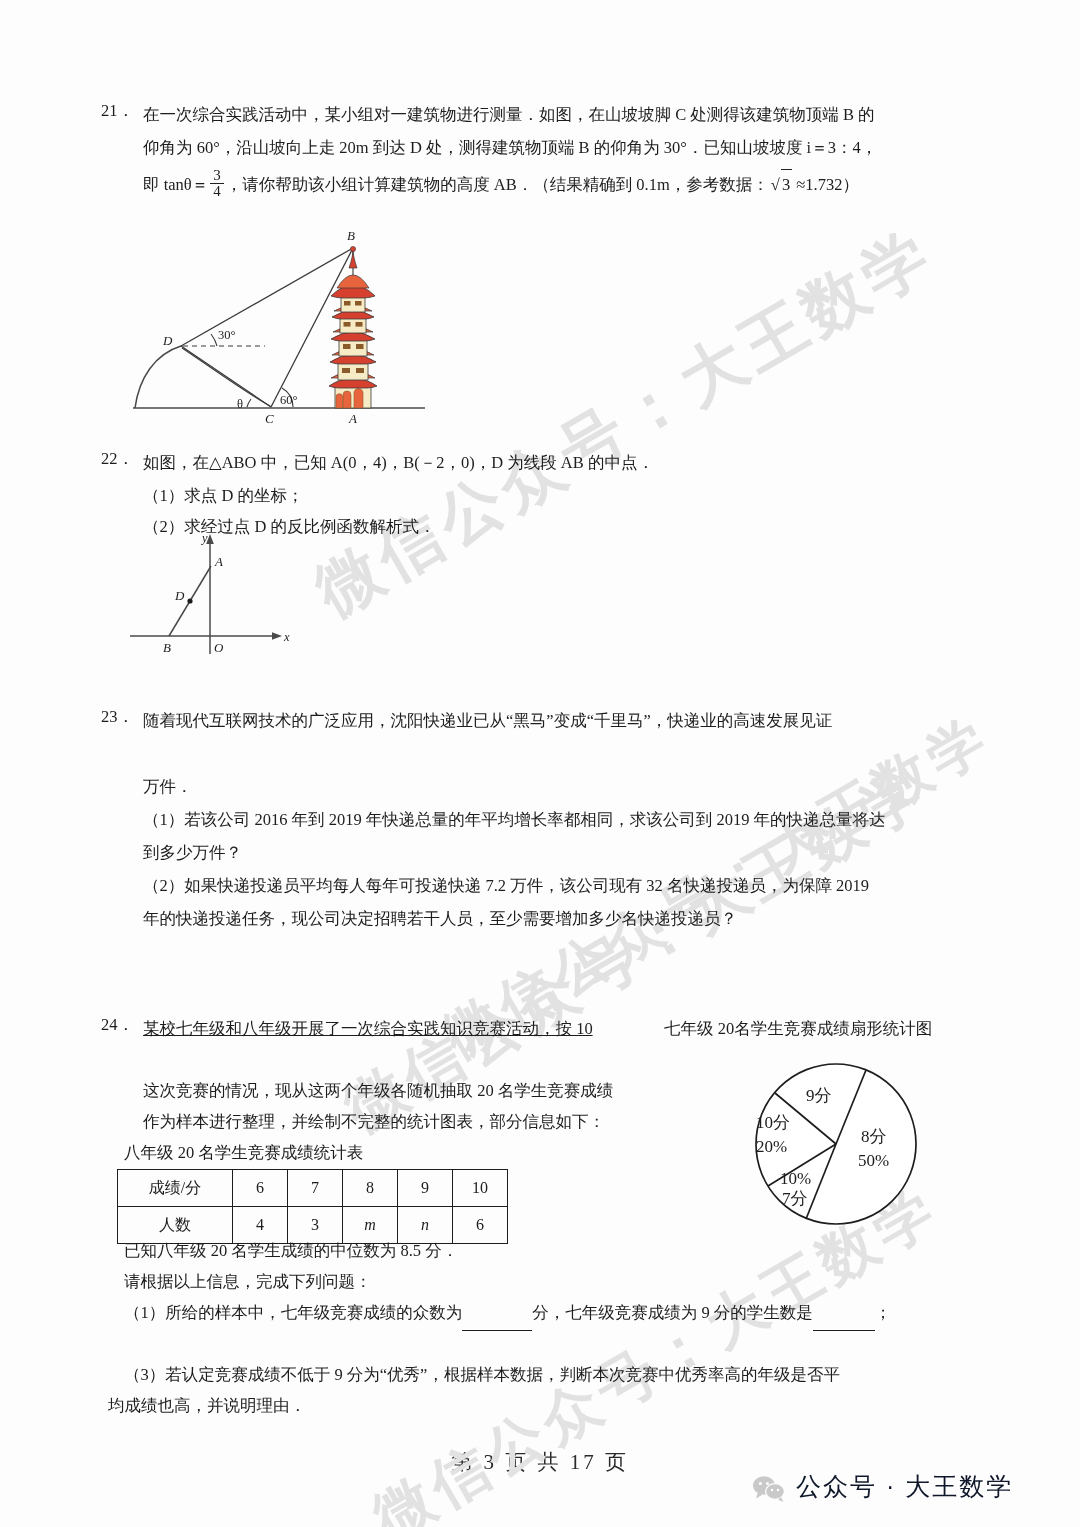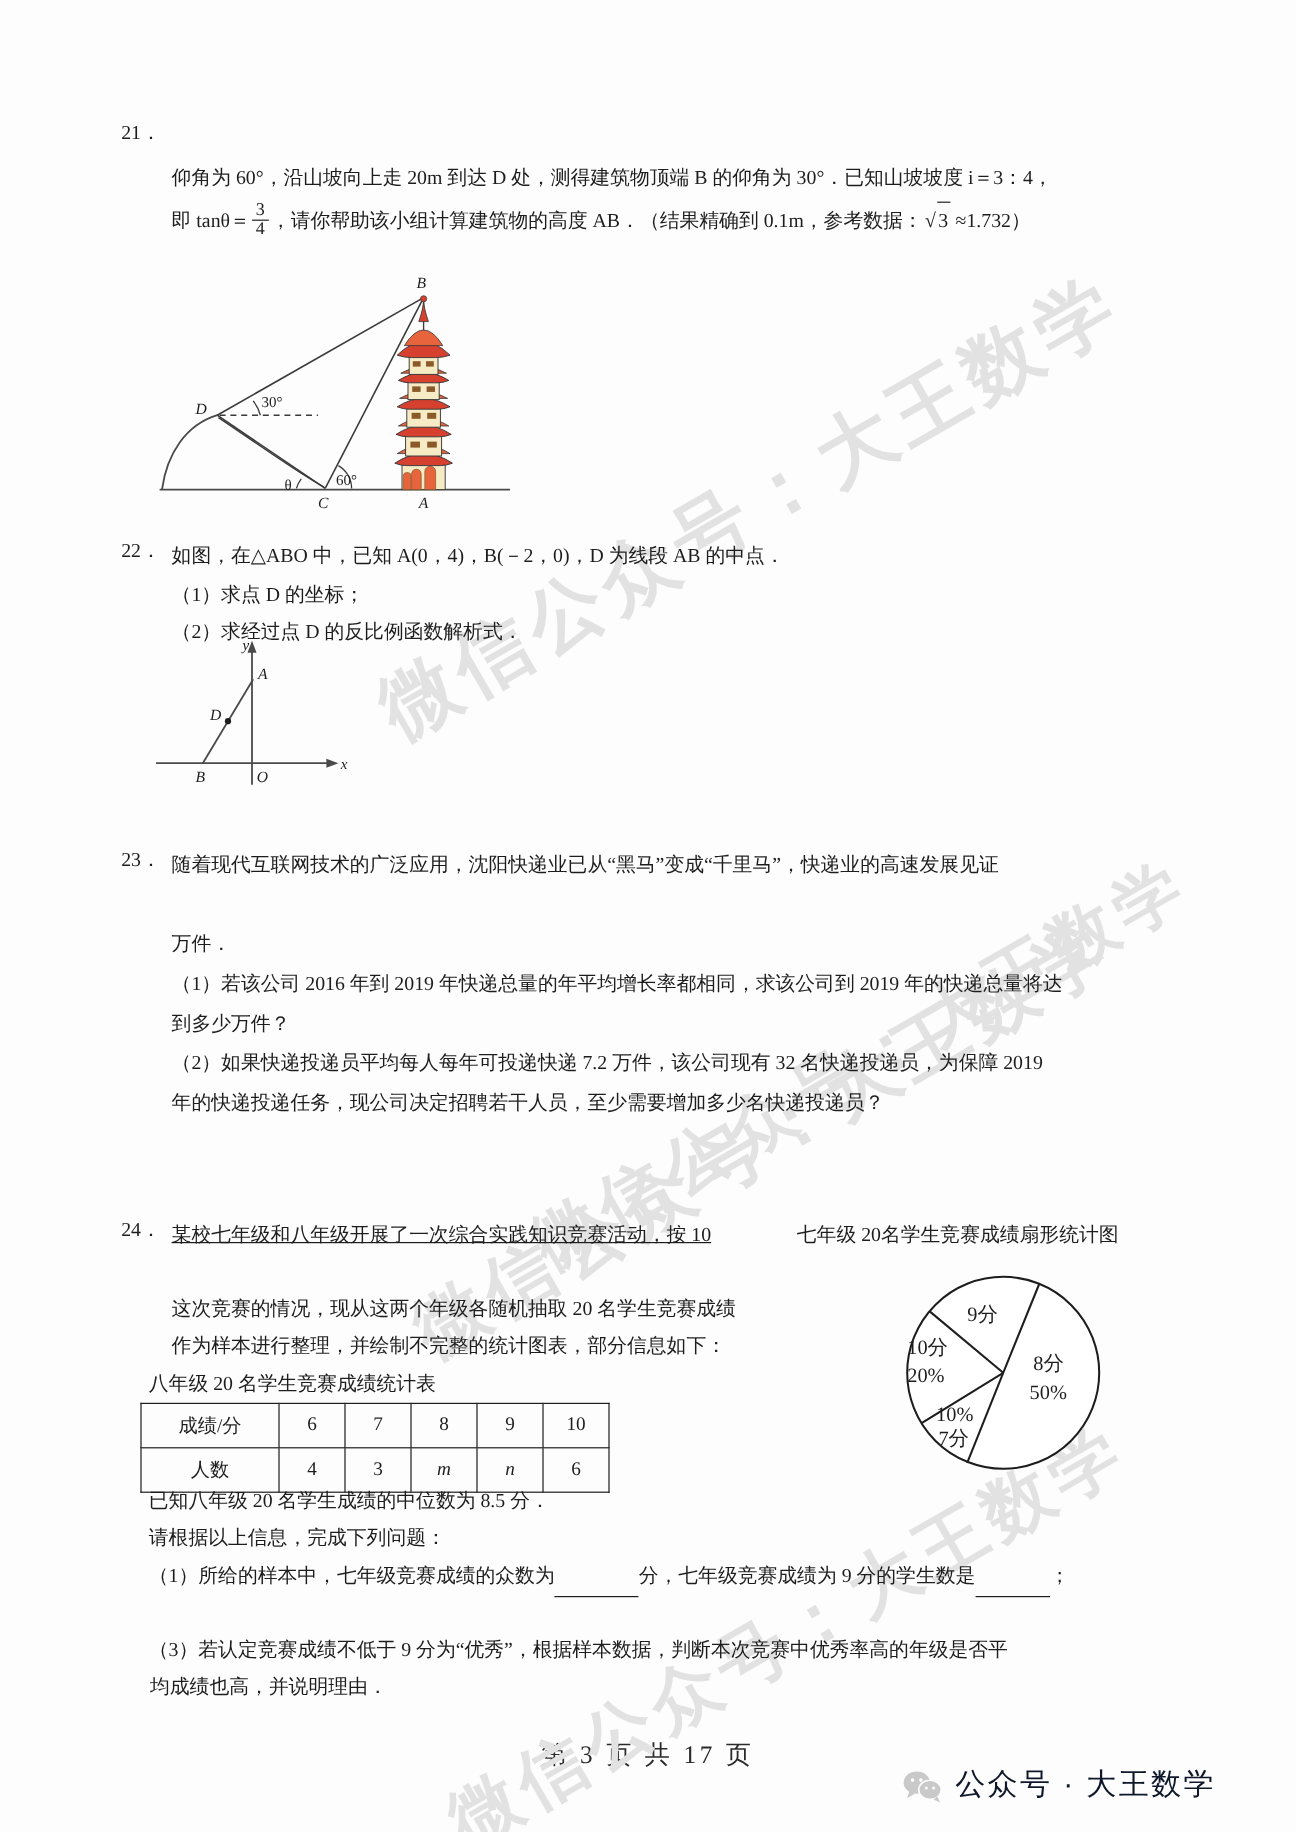--- a/index.html
+++ b/index.html
@@ -129,20 +129,21 @@
 <div class="page">
 
   <div class="wm-layer">
     <div class="wm" style="left:300px; top:560px; font-size:64px; transform:rotate(-30deg);">微信公众号：大王数学</div>
     <div class="wm" style="left:330px; top:1080px; font-size:60px; transform:rotate(-30deg);">微信公众号：大王数学</div>
     <div class="wm" style="left:360px; top:1490px; font-size:58px; transform:rotate(-30deg);">微信公众号：大王数学</div>
     <div class="wm" style="left:430px; top:1010px; font-size:56px; transform:rotate(-30deg);">微信公众号：大王数学</div>
   </div>
 
   <div class="qnum" style="left:101px; top:100px;">21．</div>
+  <div class="ln" style="left:143px; top:100px;">在一次综合实践活动中，某小组对一建筑物进行测量．如图，在山坡坡脚 C 处测得该建筑物顶端 B 的</div>
   <div class="ln" style="left:143px; top:133px;">仰角为 60°，沿山坡向上走 20m 到达 D 处，测得建筑物顶端 B 的仰角为 30°．已知山坡坡度 i＝3：4，</div>
 
   <div class="ln" style="left:143px; top:168px;">
     <span>即 tanθ＝</span><span class="frac"><span class="num">3</span><span class="den">4</span></span><span>，请你帮助该小组计算建筑物的高度 AB．（结果精确到 0.1m，参考数据：</span><span class="rad">√<span class="bar">3</span></span>&nbsp;<span>≈1.732）</span>
   </div>
 
   <div class="dgm" style="left:125px; top:228px;">
     <svg width="310" height="200" viewBox="0 0 310 200">
 
       <line x1="8" y1="180" x2="300" y2="180" stroke="#4a4a4a" stroke-width="1.6"></line>
@@ -278,21 +279,21 @@
 
   <div class="ln" style="left:124px; top:1236px;">已知八年级 20 名学生成绩的中位数为 8.5 分．</div>
   <div class="ln" style="left:124px; top:1267px;">请根据以上信息，完成下列问题：</div>
 
   <div class="ln" style="left:124px; top:1298px;">
     <span>（1）所给的样本中，七年级竞赛成绩的众数为</span><span class="blank" style="width:70px;">&nbsp;</span><span>分，七年级竞赛成绩为 9 分的学生数是</span><span class="blank" style="width:62px;">&nbsp;</span><span>；</span>
   </div>
 
 
   <div class="ln" style="left:124px; top:1360px;">（3）若认定竞赛成绩不低于 9 分为“优秀”，根据样本数据，判断本次竞赛中优秀率高的年级是否平</div>
-  <div class="ln" style="left:125px; top:1391px;text-align:right;">均成绩也高，并说明理由．</div>
+  <div class="ln" style="left:108px; top:1391px;text-align:right;">均成绩也高，并说明理由．</div>
 
   <div class="ln" style="left:664px; top:1014px; font-size:16.5px;">七年级 20名学生竞赛成绩扇形统计图</div>
 
   <div class="dgm" style="left:718px; top:1056px;">
     <svg width="240" height="180" viewBox="0 0 240 180">
 
       <circle cx="118" cy="88" r="80" fill="#ffffff" stroke="#1d1d1d" stroke-width="1.7"></circle>
 
       <line x1="118" y1="88" x2="148" y2="14" stroke="#1d1d1d" stroke-width="1.7"></line>
       <line x1="118" y1="88" x2="57" y2="37" stroke="#1d1d1d" stroke-width="1.7"></line>

